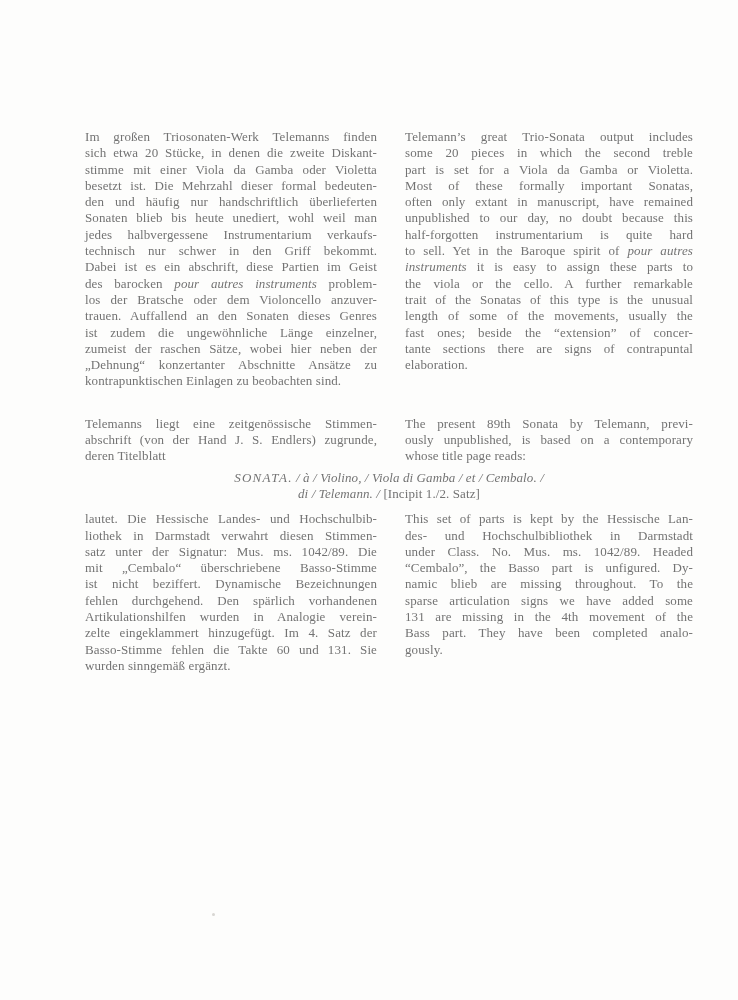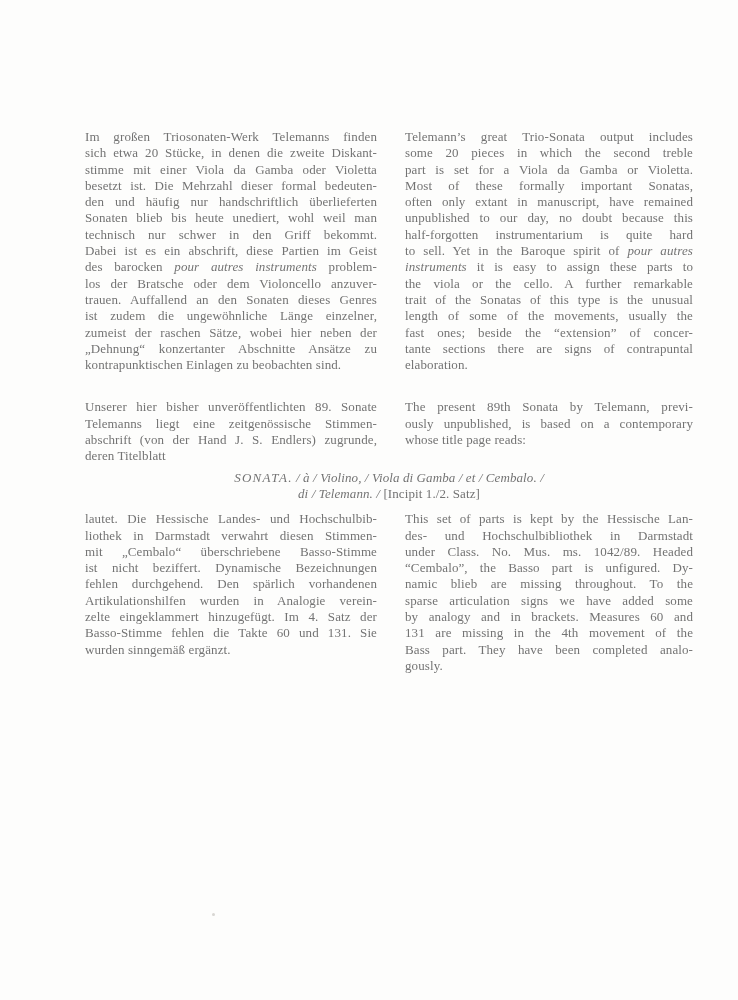--- a/index.html
+++ b/index.html
@@ -59,20 +59,21 @@
   <div class="content">
 
     <div class="row row-1">
       <div class="cell-left">
           <div class="line"><span>Im großen Triosonaten-Werk Telemanns finden</span></div>
           <div class="line"><span>sich etwa 20 Stücke, in denen die zweite Diskant-</span></div>
           <div class="line"><span>stimme mit einer Viola da Gamba oder Violetta</span></div>
           <div class="line"><span>besetzt ist. Die Mehrzahl dieser formal bedeuten-</span></div>
           <div class="line"><span>den und häufig nur handschriftlich überlieferten</span></div>
           <div class="line"><span>Sonaten blieb bis heute unediert, wohl weil man</span></div>
+          <div class="line"><span>jedes halbvergessene Instrumentarium verkaufs-</span></div>
           <div class="line"><span>technisch nur schwer in den Griff bekommt.</span></div>
           <div class="line"><span>Dabei ist es ein abschrift, diese Partien im Geist</span></div>
           <div class="line"><span>des barocken </span><span class="it">pour autres instruments</span><span> problem-</span></div>
           <div class="line"><span>los der Bratsche oder dem Violoncello anzuver-</span></div>
           <div class="line"><span>trauen. Auffallend an den Sonaten dieses Genres</span></div>
           <div class="line"><span>ist zudem die ungewöhnliche Länge einzelner,</span></div>
           <div class="line"><span>zumeist der raschen Sätze, wobei hier neben der</span></div>
           <div class="line"><span>„Dehnung“ konzertanter Abschnitte Ansätze zu</span></div>
           <div class="line last"><span>kontrapunktischen Einlagen zu beobachten sind.</span></div>
         </div>
@@ -90,57 +91,56 @@
           <div class="line"><span>trait of the Sonatas of this type is the unusual</span></div>
           <div class="line"><span>length of some of the movements, usually the</span></div>
           <div class="line"><span>fast ones; beside the “extension” of concer-</span></div>
           <div class="line"><span>tante sections there are signs of contrapuntal</span></div>
           <div class="line last"><span>elaboration.</span></div>
         </div>
     </div>
 
     <div class="row row-2">
       <div class="cell-left">
-          <div class="line"><span>Unserer hier bisher unveröffentlichten 89. Sonate</span></div>
           <div class="line"><span>Telemanns liegt eine zeitgenössische Stimmen-</span></div>
           <div class="line"><span>abschrift (von der Hand J. S. Endlers) zugrunde,</span></div>
           <div class="line last"><span>deren Titelblatt</span></div>
         </div>
       <div class="cell-right">
           <div class="line"><span>The present 89th Sonata by Telemann, previ-</span></div>
           <div class="line"><span>ously unpublished, is based on a contemporary</span></div>
           <div class="line last"><span>whose title page reads:</span></div>
         </div>
     </div>
 
     <div class="title-block">
         <div class="line"><span class="it sp">SONATA.</span><span class="it"> / à / Violino, / Viola di Gamba / et / Cembalo. /</span></div>
         <div class="line last"><span class="it">di / Telemann. / </span><span>[Incipit 1./2. Satz]</span></div>
       </div>
 
     <div class="row row-3">
       <div class="cell-left">
           <div class="line"><span>lautet. Die Hessische Landes- und Hochschulbib-</span></div>
           <div class="line"><span>liothek in Darmstadt verwahrt diesen Stimmen-</span></div>
+          <div class="line"><span>satz unter der Signatur: Mus. ms. 1042/89. Die</span></div>
           <div class="line"><span>mit „Cembalo“ überschriebene Basso-Stimme</span></div>
           <div class="line"><span>ist nicht beziffert. Dynamische Bezeichnungen</span></div>
           <div class="line"><span>fehlen durchgehend. Den spärlich vorhandenen</span></div>
           <div class="line"><span>Artikulationshilfen wurden in Analogie verein-</span></div>
           <div class="line"><span>zelte eingeklammert hinzugefügt. Im 4. Satz der</span></div>
           <div class="line"><span>Basso-Stimme fehlen die Takte 60 und 131. Sie</span></div>
           <div class="line last"><span>wurden sinngemäß ergänzt.</span></div>
         </div>
       <div class="cell-right">
           <div class="line"><span>This set of parts is kept by the Hessische Lan-</span></div>
           <div class="line"><span>des- und Hochschulbibliothek in Darmstadt</span></div>
           <div class="line"><span>under Class. No. Mus. ms. 1042/89. Headed</span></div>
           <div class="line"><span>“Cembalo”, the Basso part is unfigured. Dy-</span></div>
           <div class="line"><span>namic blieb are missing throughout. To the</span></div>
           <div class="line"><span>sparse articulation signs we have added some</span></div>
-          <div class="line"><span>by analogy and in brackets. Measures 60 and</span></div>
           <div class="line"><span>131 are missing in the 4th movement of the</span></div>
           <div class="line"><span>Bass part. They have been completed analo-</span></div>
           <div class="line last"><span>gously.</span></div>
         </div>
     </div>
 
   </div>
   <div class="speck"></div>
 </div>
 

